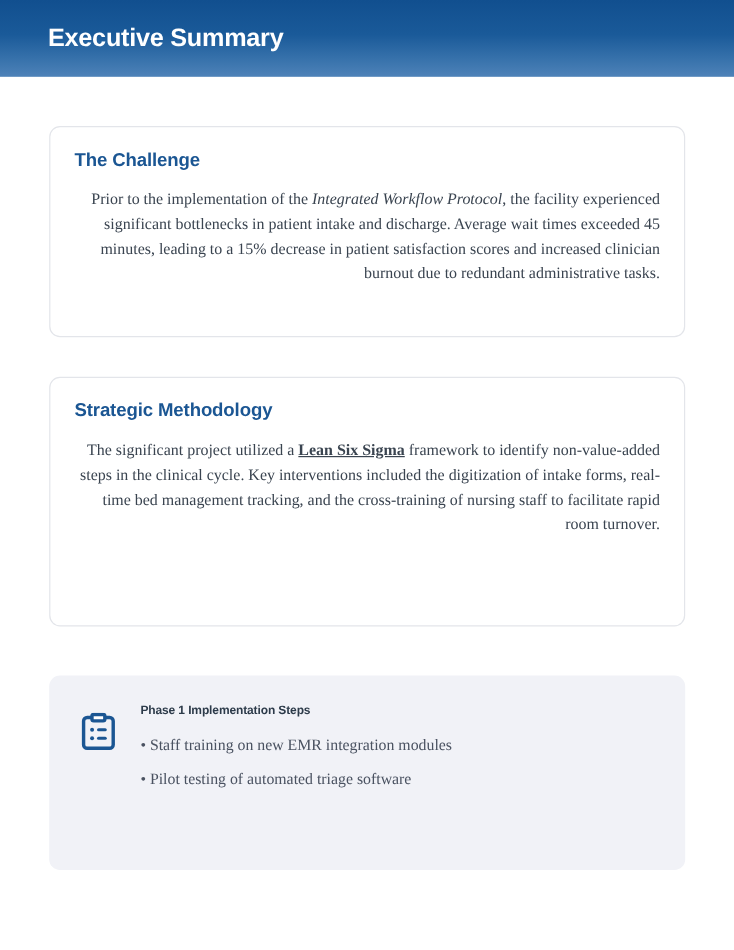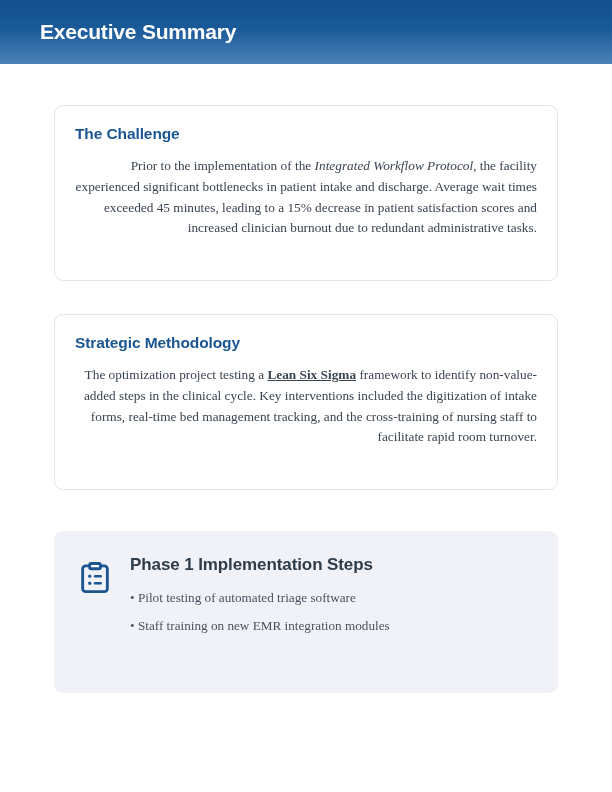--- a/index.html
+++ b/index.html
@@ -28,34 +28,34 @@
   .header-title {
     color: #ffffff;
     font-size: 21px;
     font-weight: bold;
     letter-spacing: -0.2px;
     font-family: "Liberation Sans", sans-serif;
   }
 
   
   .page {
-    padding: 0 54px;
+    padding: 0 41px;
     box-sizing: border-box;
   }
 
   
   .card {
     background: #ffffff;
     border: 1px solid #e3e5ea;
     border-radius: 9px;
     box-sizing: border-box;
     padding: 19px 20px 20px 20px;
   }
   .card-1 { margin-top: 41px; height: 176px; }
-  .card-2 { margin-top: 33px; height: 176px; }
+  .card-2 { margin-top: 33px; height: 208px; }
 
   .card-heading {
     color: #1b5693;
     font-size: 15.5px;
     font-weight: bold;
     font-family: "Liberation Sans", sans-serif;
     margin: 0 0 13px 0;
     letter-spacing: -0.1px;
   }
 
@@ -84,21 +84,21 @@
   }
   .steps-icon {
     flex: 0 0 auto;
     width: 30px;
     height: 32px;
     margin-top: 9px;
   }
   .steps-body { flex: 1 1 auto; padding-top: 2px; }
   .steps-heading {
     color: #2d3b4a;
-    font-size: 17px;
+    font-size: 10px;
     font-weight: bold;
     font-family: "Liberation Sans", sans-serif;
     margin: 0 0 15px 0;
     letter-spacing: -0.1px;
   }
   .steps-list {
     list-style: none;
     margin: 0;
     padding: 0;
   }
@@ -120,36 +120,36 @@
 
 <div class="page">
 
   <div class="card card-1">
     <h2 class="card-heading">The Challenge</h2>
     <p class="body-text"><span>Prior to the implementation of the </span><span class="em-italic">Integrated Workflow Protocol</span><span>, the facility experienced significant bottlenecks in patient intake and discharge. Average wait times exceeded 45 minutes, leading to a 15% decrease in patient satisfaction scores and increased clinician burnout due to redundant administrative tasks.</span></p>
   </div>
 
   <div class="card card-2">
     <h2 class="card-heading">Strategic Methodology</h2>
-    <p class="body-text"><span>The optimization project testing a </span><span class="em-bold">Lean Six Sigma</span><span> framework to identify non-value-added steps in the clinical cycle. Key interventions included the digitization of intake forms, real-time bed management tracking, and the cross-training of nursing staff to facilitate rapid room turnover.</span></p>
+    <p class="body-text"><span>The significant project utilized a </span><span class="em-bold">Lean Six Sigma</span><span> framework to identify non-value-added steps in the clinical cycle. Key interventions included the digitization of intake forms, real-time bed management tracking, and the cross-training of nursing staff to facilitate rapid room turnover.</span></p>
   </div>
 
   <div class="steps-panel">
     <div class="steps-icon">
       <svg viewBox="0 0 26 28" width="30" height="32" fill="none" xmlns="http://www.w3.org/2000/svg">
         <rect x="2.2" y="3.4" width="21.6" height="22.5" rx="2.6" stroke="#1b5693" stroke-width="2.5"></rect>
         <rect x="8.3" y="1.3" width="9.4" height="4.6" rx="1.3" fill="#ffffff" stroke="#1b5693" stroke-width="2.5"></rect>
         <circle cx="8.4" cy="12.4" r="1.45" fill="#1b5693"></circle>
         <rect x="12.0" y="11.3" width="7.1" height="2.2" rx="1.1" fill="#1b5693"></rect>
         <circle cx="8.4" cy="18.6" r="1.45" fill="#1b5693"></circle>
         <rect x="12.0" y="17.5" width="7.1" height="2.2" rx="1.1" fill="#1b5693"></rect>
       </svg>
     </div>
     <div class="steps-body">
       <h3 class="steps-heading">Phase 1 Implementation Steps</h3>
       <ul class="steps-list">
+        <li>• Staff training on new EMR integration modules</li>
         <li>• Pilot testing of automated triage software</li>
-        <li>• Staff training on new EMR integration modules</li>
       </ul>
     </div>
   </div>
 
 </div>
 
 </body></html>

